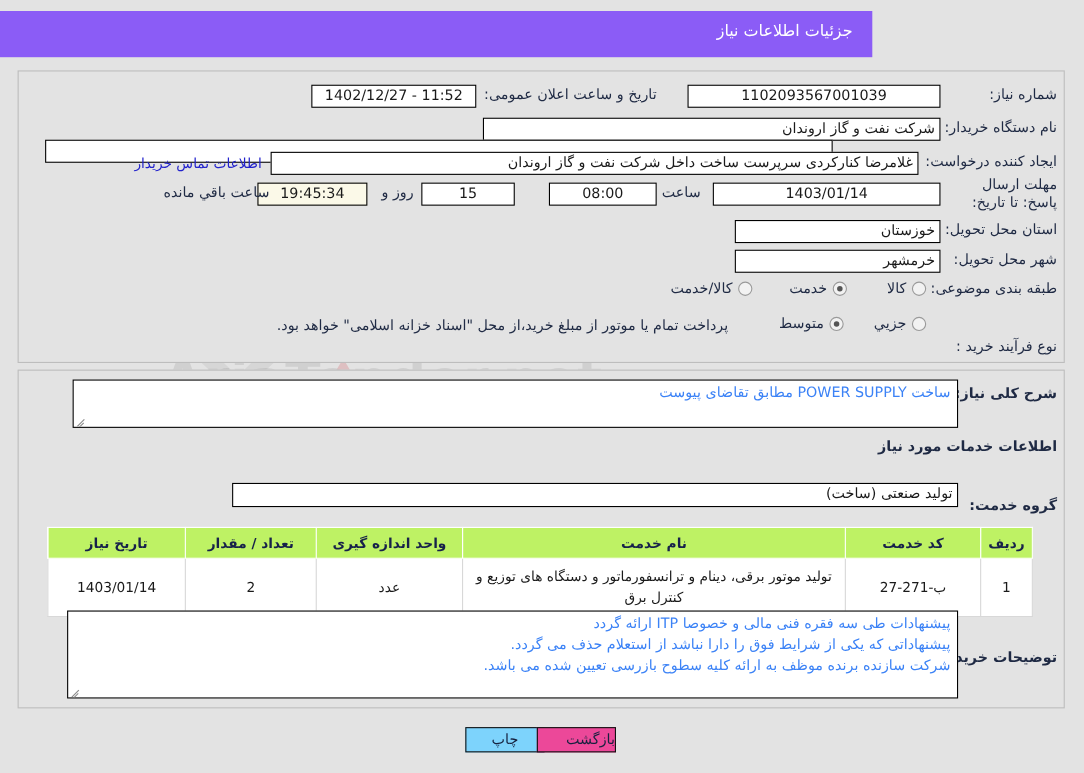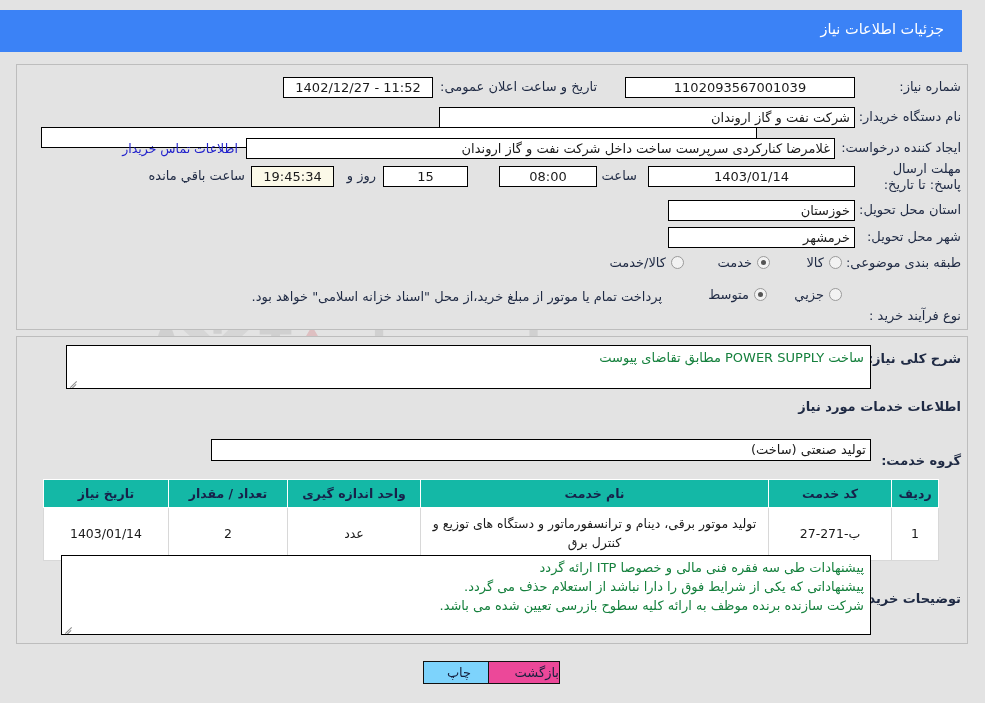--- a/index.html
+++ b/index.html
@@ -76,23 +76,23 @@
     color: rgba(150,150,150,0.2);
     font-weight: bold;
     direction: ltr;
   }
 
   
   .page-header {
     position: absolute;
     left: 0;
     top: 10px;
-    width: 962px;
+    width: 793px;
     height: 42px;
-    background: #3b82f6;
+    background: #8b5cf6;
     z-index: 2;
   }
   .page-header .title {
     position: absolute;
     right: 18px;
     top: 11px;
     color: #ffffff;
     font-size: 14.5px;
   }
 
@@ -172,21 +172,21 @@
     color: #1f2a44;
     white-space: nowrap;
   }
 
   
   .ta {
     background: #ffffff;
     border: 1px solid #000000;
     box-sizing: border-box;
     font-size: 13px;
-    color: #15803d;
+    color: #3b82f6;
     padding: 3px 6px 0 6px;
     text-align: right;
     position: relative;
     overflow: hidden;
     line-height: 1.45;
   }
   .ta .grip {
     position: absolute;
     left: 2px;
     bottom: 1px;
@@ -212,21 +212,21 @@
 
   
   table.grid {
     position: absolute;
     border-collapse: collapse;
     font-size: 12.5px;
     background: #ffffff;
     direction: rtl;
   }
   table.grid th {
-    background: #14b8a6;
+    background: #bef264;
     color: #17214a;
     font-weight: bold;
     border: 1px solid #ffffff;
     padding: 6px 4px;
     text-align: center;
     font-size: 12.5px;
   }
   table.grid td {
     background: #ffffff;
     color: #1a1a1a;
@@ -292,21 +292,21 @@
   </div>
   <div class="fld right" style="position:absolute; right:132px; top:73px; width:589px;">غلامرضا کنارکردی سرپرست ساخت داخل شرکت نفت و گاز اروندان</div>
   <div class="link" style="position:absolute; right:729px; top:76px;">اطلاعات تماس خریدار</div>
 
   <div class="lbl two-line" style="position:absolute; right:6px; top:96px; width:98px;">مهلت ارسال پاسخ: تا تاریخ:</div>
   <div class="fld" style="position:absolute; right:112px; top:101px; width:207px;">1403/01/14</div>
   <div class="lbl" style="position:absolute; right:330px; top:103px;">ساعت</div>
   <div class="fld" style="position:absolute; right:370px; top:101px; width:98px;">08:00</div>
   <div class="fld" style="position:absolute; right:499px; top:101px; width:85px;">15</div>
   <div class="lbl" style="position:absolute; right:591px; top:103px;">روز و</div>
-  <div class="fld cream" style="position:absolute; right:633px; top:101px; width:83px;">19:45:34</div>
+  <div class="fld cream" style="position:absolute; right:633px; top:101px; width:100px;">19:45:34</div>
   <div class="lbl" style="position:absolute; right:722px; top:103px;">ساعت باقي مانده</div>
 
   <div class="row" style="right:6px; top:137px;">
     <div class="lbl">استان محل تحویل:</div>
   </div>
   <div class="fld right" style="position:absolute; right:112px; top:135px; width:187px;">خوزستان</div>
 
   <div class="row" style="right:6px; top:164px;">
     <div class="lbl">شهر محل تحویل:</div>
   </div>

